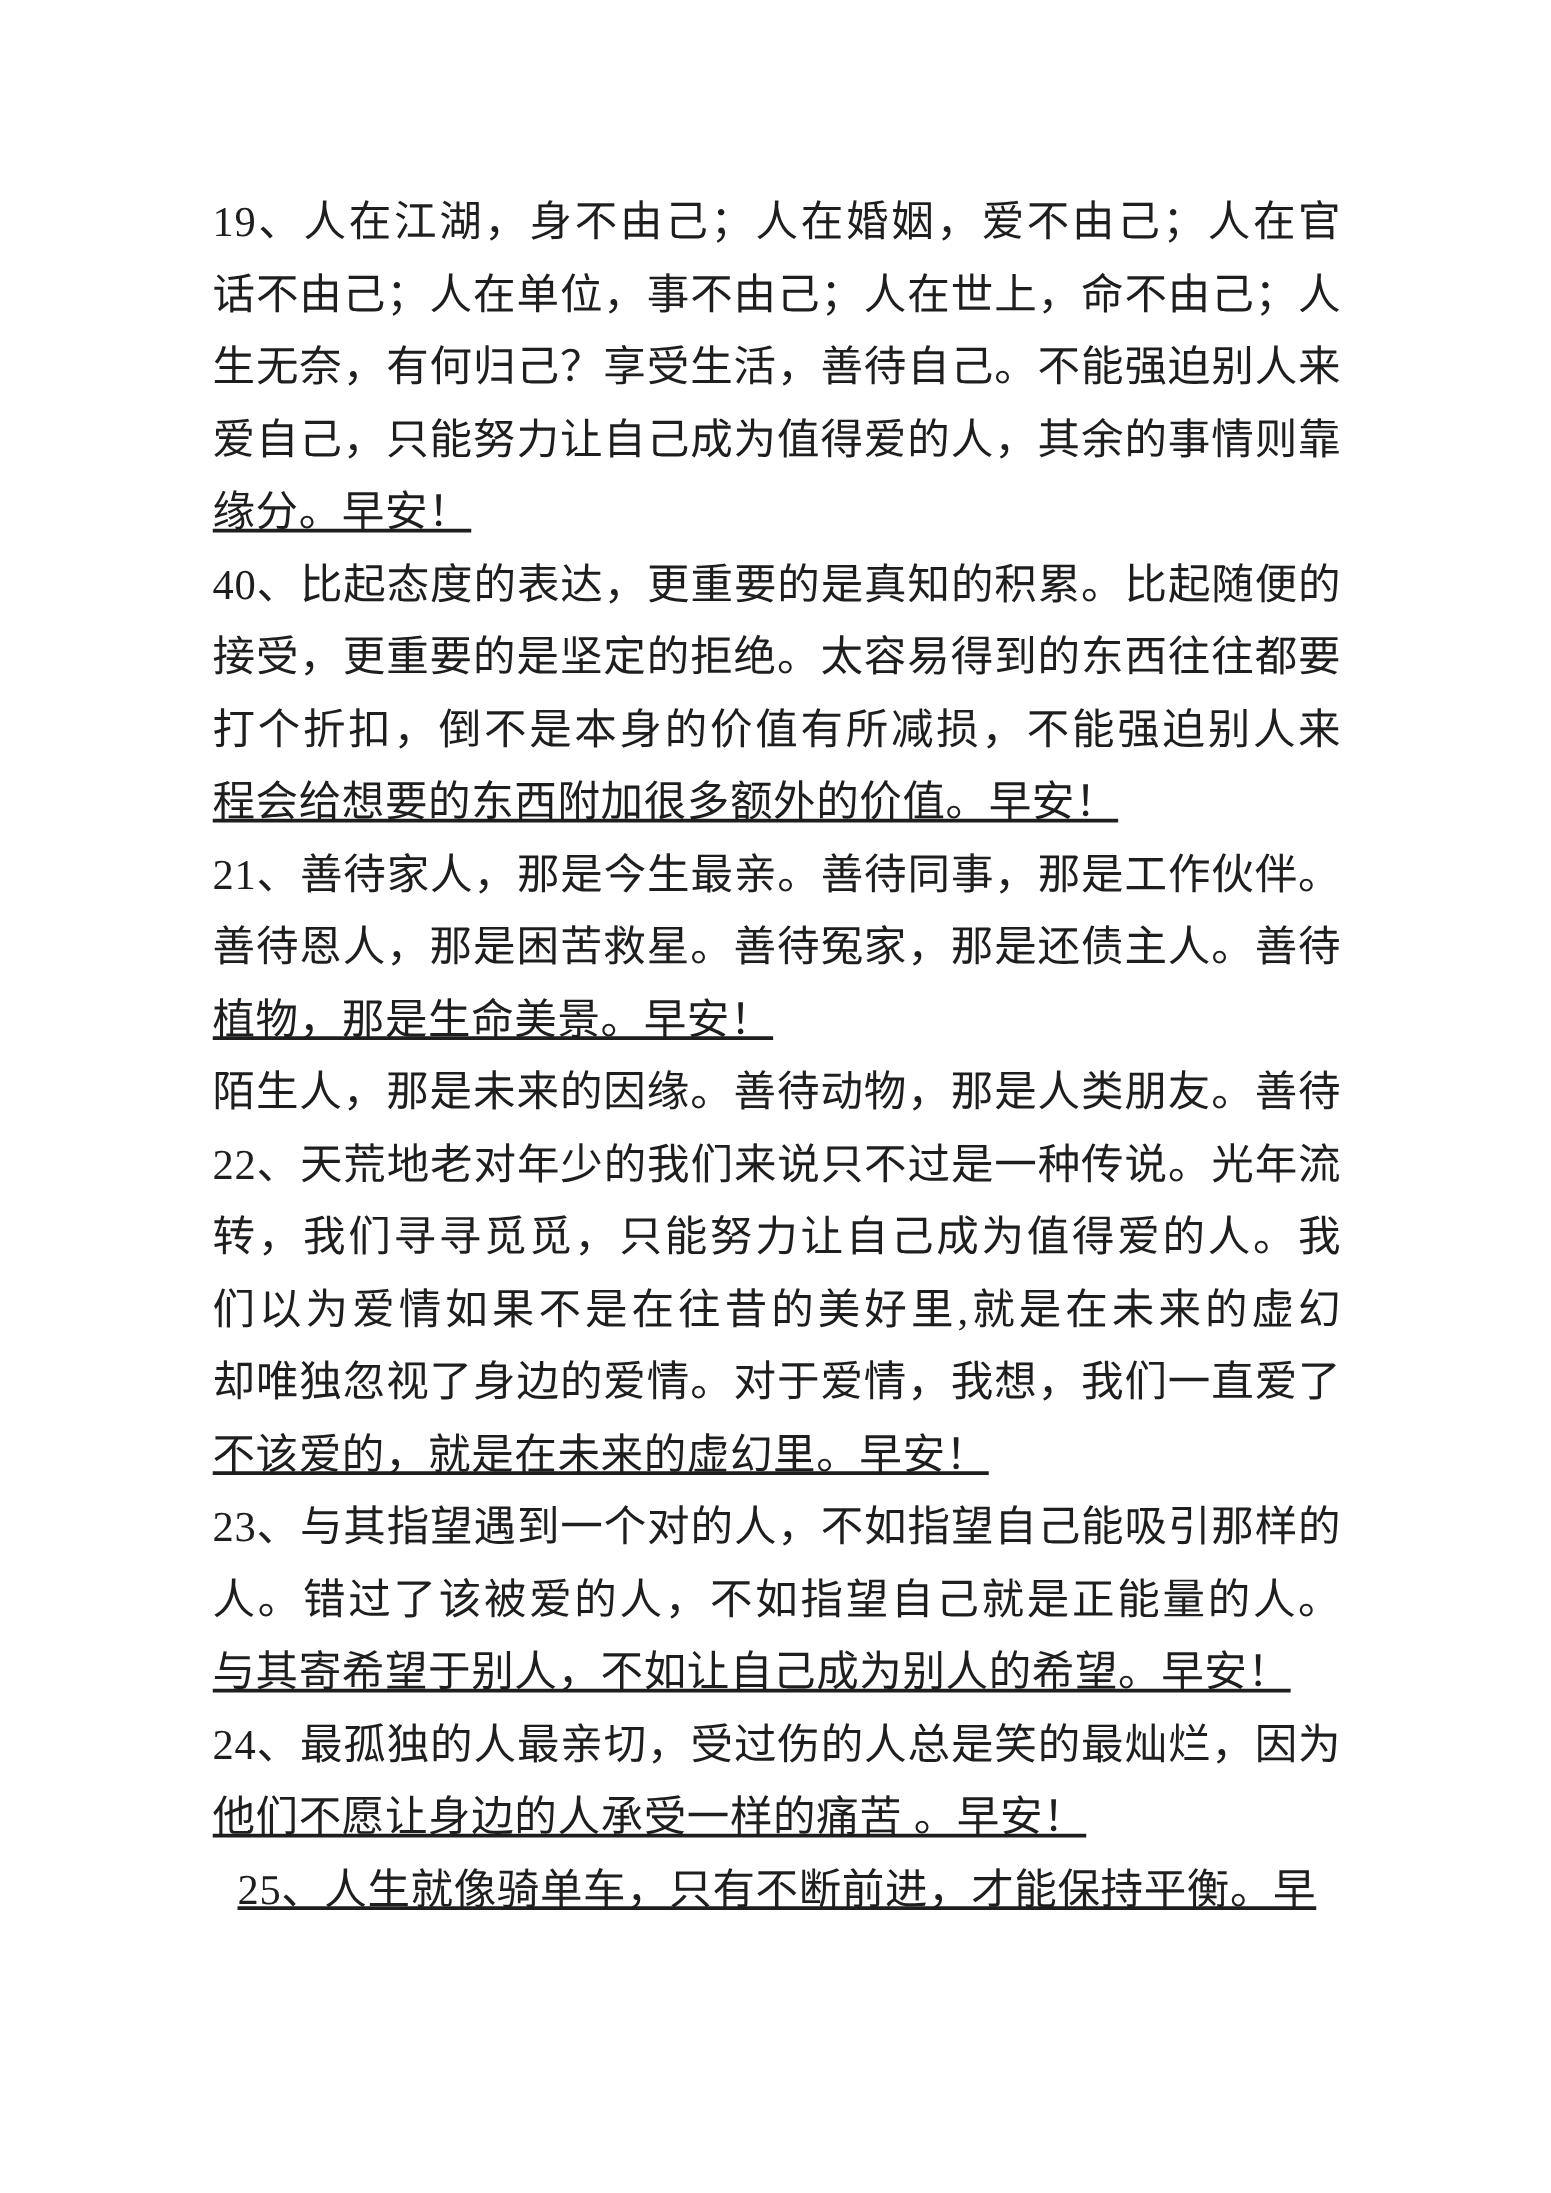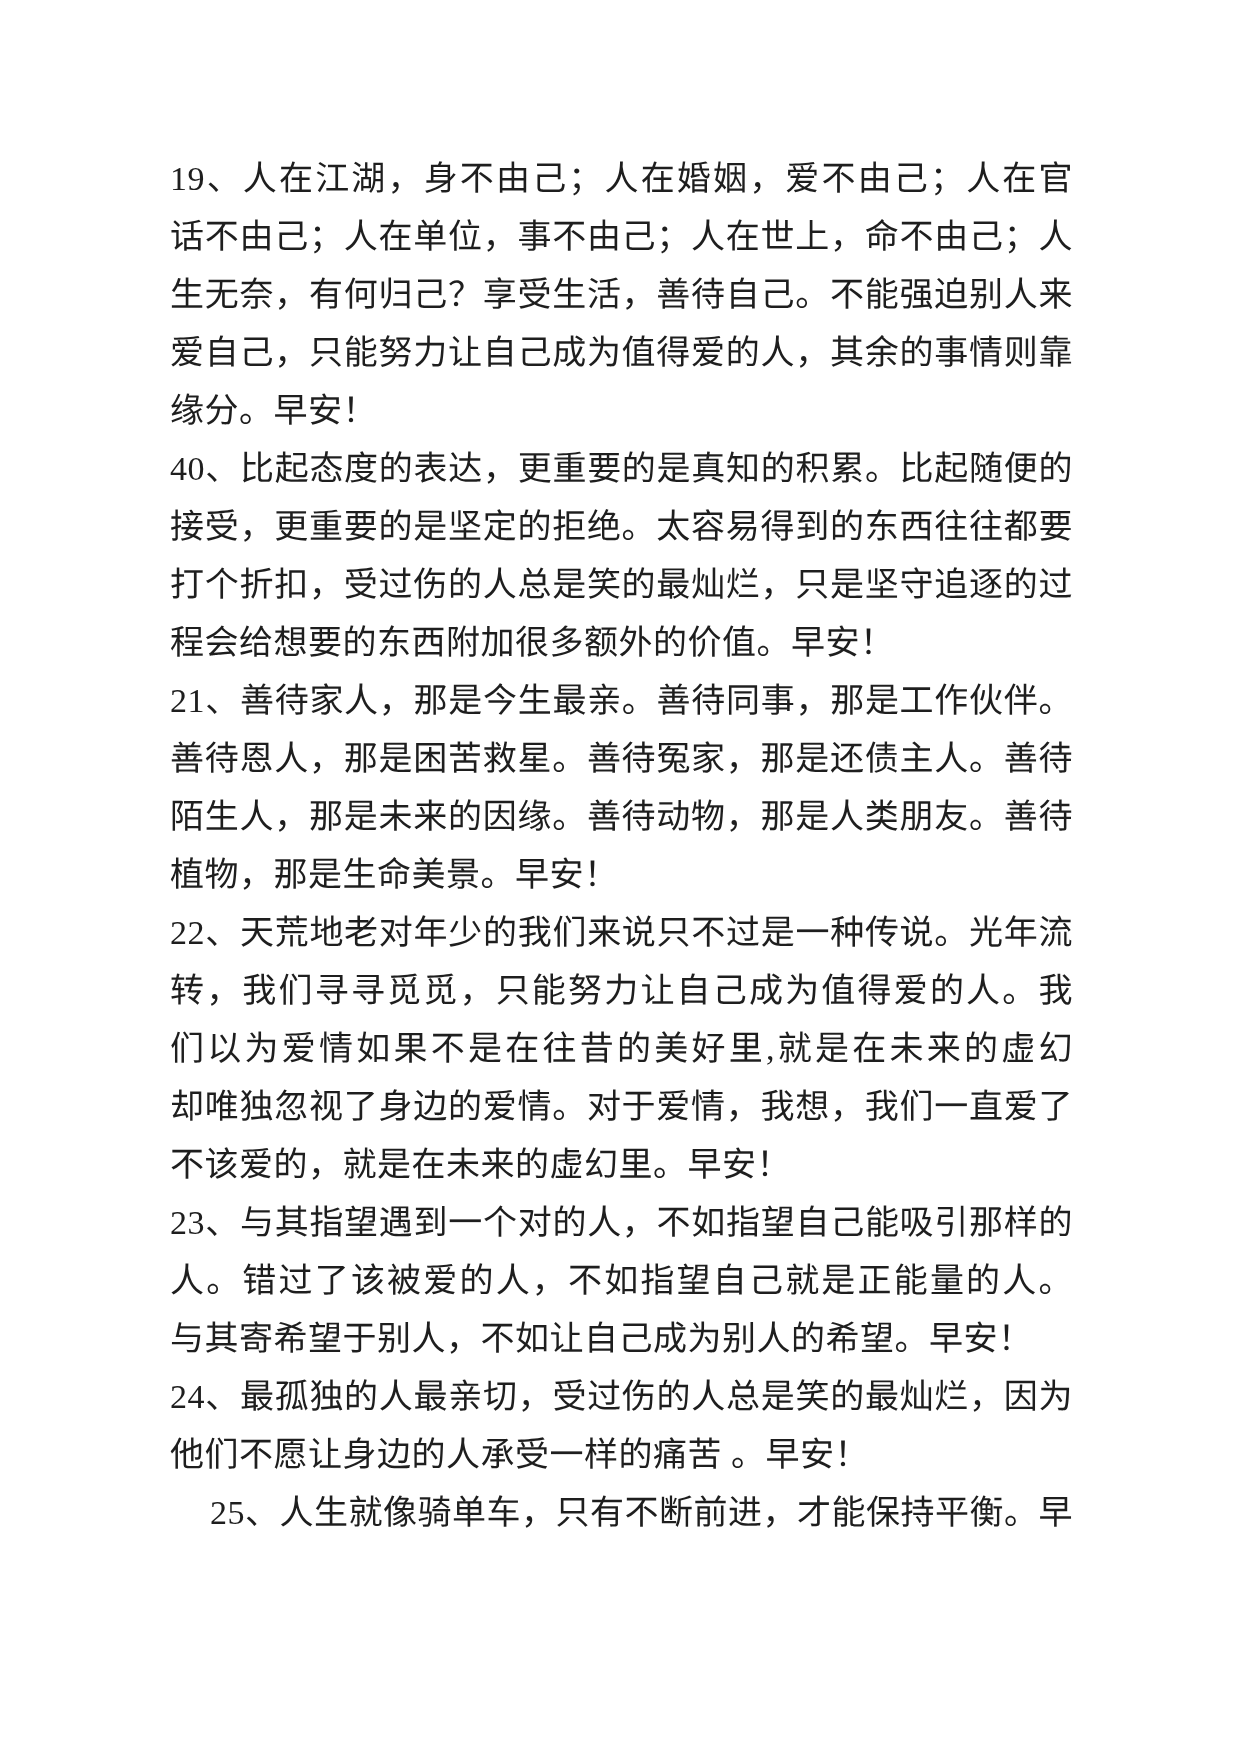--- a/index.html
+++ b/index.html
@@ -31,49 +31,50 @@
     letter-spacing: 0.5px;
   }
   
   .line.j {
     text-align: justify;
     text-align-last: justify;
     text-justify: inter-character;
   }
   
   .line.last {
-    text-align: right;
+    text-align: center;
     text-align-last: left;
+    text-decoration: underline;
   }
 </style>
 </head>
 <body>
 
 <div class="page">
 
   <div class="para">
     <div class="line j">19、人在江湖，身不由己；人在婚姻，爱不由己；人在官场，</div>
     <div class="line j">话不由己；人在单位，事不由己；人在世上，命不由己；人</div>
     <div class="line j">生无奈，有何归己？享受生活，善待自己。不能强迫别人来</div>
     <div class="line j">爱自己，只能努力让自己成为值得爱的人，其余的事情则靠</div>
     <div class="line last">缘分。早安！</div>
   </div>
 
   <div class="para">
     <div class="line j">40、比起态度的表达，更重要的是真知的积累。比起随便的</div>
     <div class="line j">接受，更重要的是坚定的拒绝。太容易得到的东西往往都要</div>
-    <div class="line j">打个折扣，受过伤的人总是笑的最灿烂，只是坚守追逐的过</div>
+    <div class="line j">打个折扣，倒不是本身的价值有所减损，不能强迫别人来</div>
     <div class="line last">程会给想要的东西附加很多额外的价值。早安！</div>
   </div>
 
   <div class="para">
     <div class="line j">21、善待家人，那是今生最亲。善待同事，那是工作伙伴。</div>
     <div class="line j">善待恩人，那是困苦救星。善待冤家，那是还债主人。善待</div>
+    <div class="line last">植物，那是生命美景。早安！</div>
     <div class="line j">陌生人，那是未来的因缘。善待动物，那是人类朋友。善待</div>
-    <div class="line last">植物，那是生命美景。早安！</div>
   </div>
 
   <div class="para">
     <div class="line j">22、天荒地老对年少的我们来说只不过是一种传说。光年流</div>
     <div class="line j">转，我们寻寻觅觅，只能努力让自己成为值得爱的人。我</div>
     <div class="line j">们以为爱情如果不是在往昔的美好里,就是在未来的虚幻里，</div>
     <div class="line j">却唯独忽视了身边的爱情。对于爱情，我想，我们一直爱了</div>
     <div class="line last">不该爱的，就是在未来的虚幻里。早安！</div>
   </div>
 

